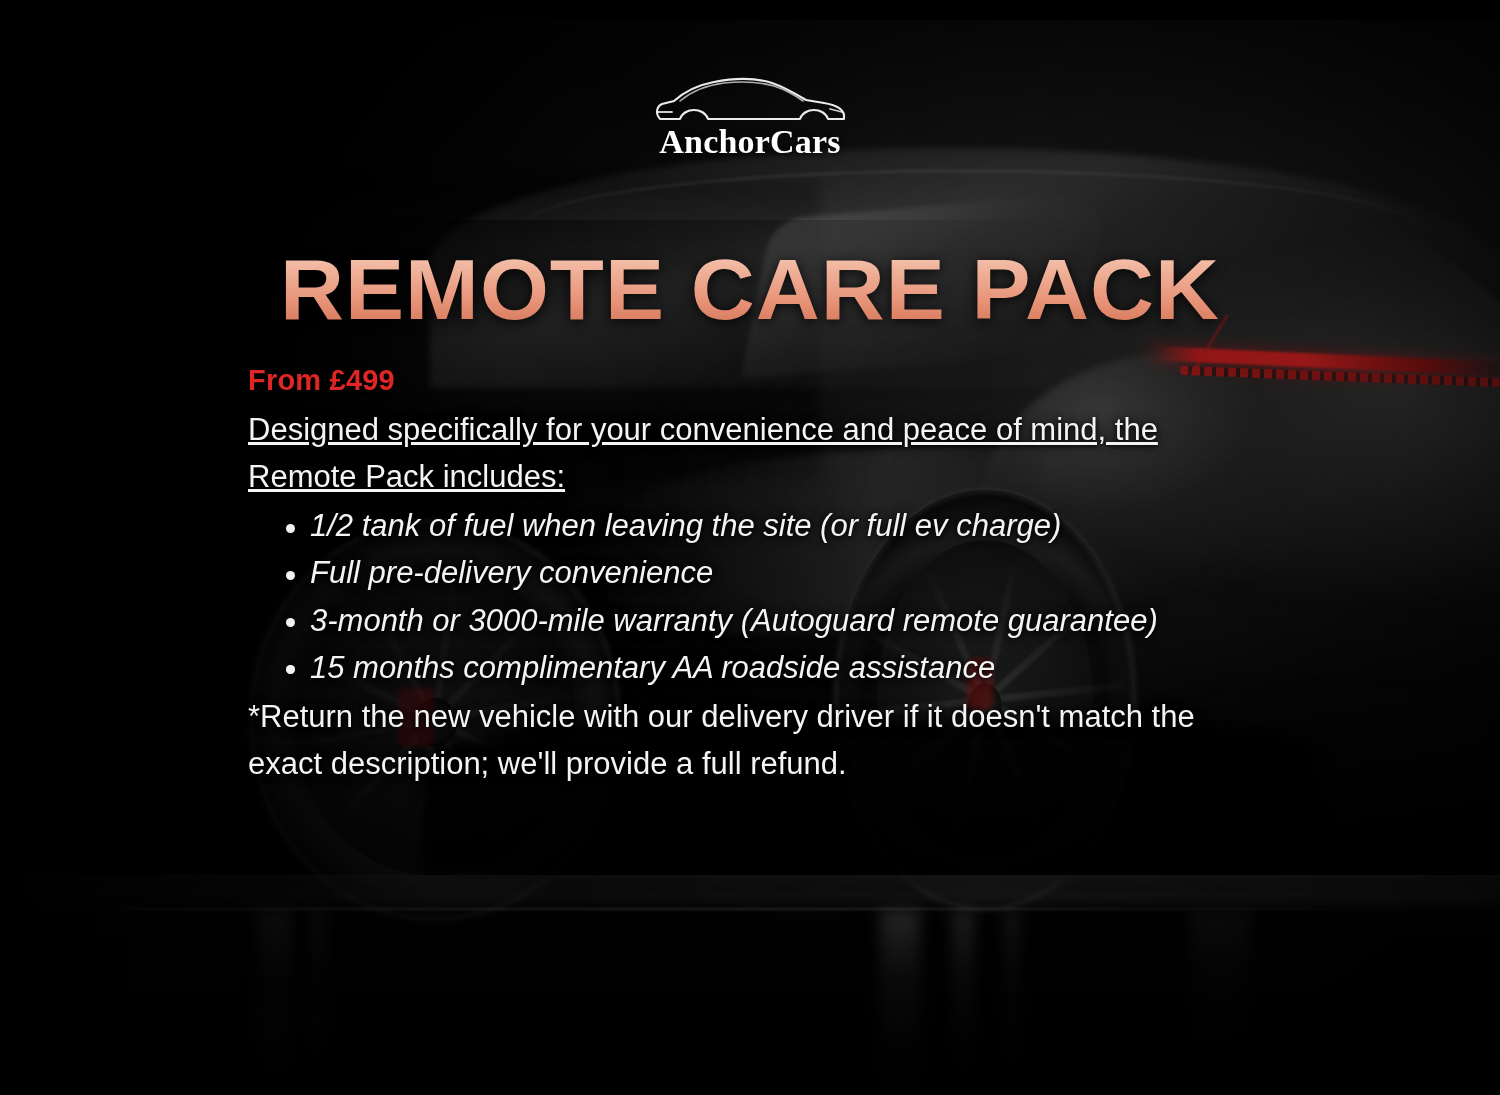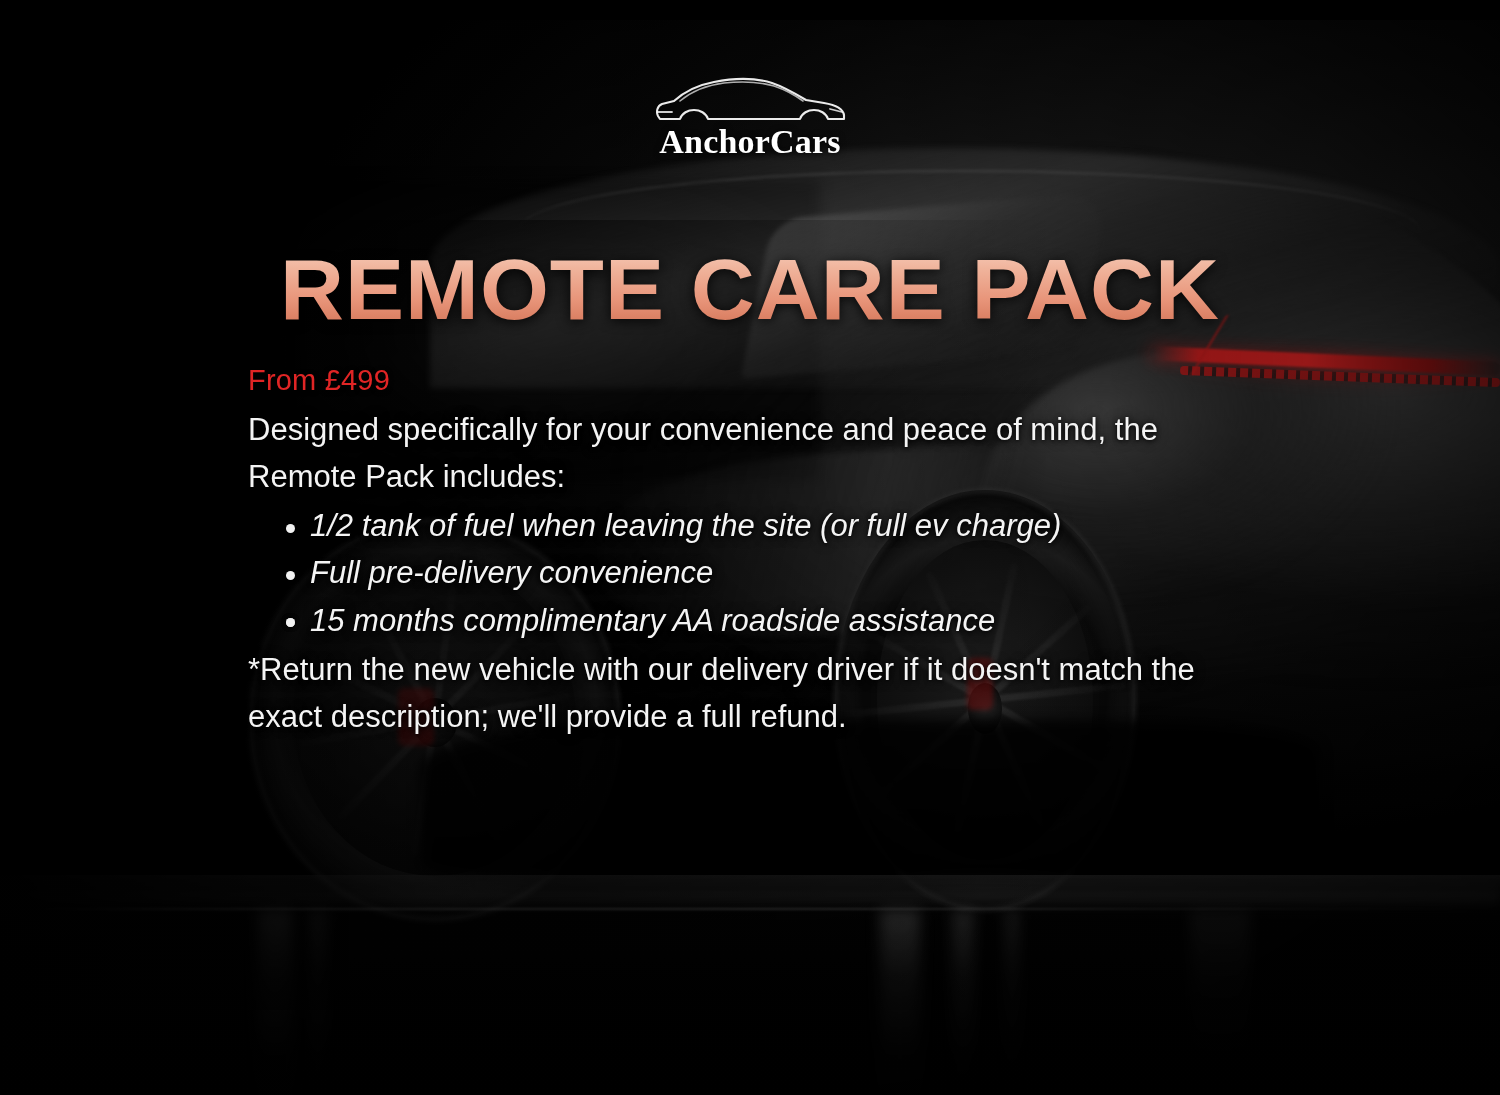--- a/index.html
+++ b/index.html
@@ -259,28 +259,28 @@
   .copy {
     position:absolute; left:248px; top:338px; width:1010px;
     z-index:6;
     color:#f4f4f4;
     font-family:"Liberation Sans", sans-serif;
     font-size:31px;
     line-height:1.52;
     text-shadow:0 1px 4px rgba(0,0,0,.95), 0 0 12px rgba(0,0,0,.8);
   }
   .price {
-    font-weight:400;
+    font-weight:700;
     font-size:29px;
     color:#e02525;
     letter-spacing:.2px;
     margin-bottom:4px;
     text-shadow:0 1px 5px rgba(0,0,0,.95);
   }
-  .intro { margin:0 0 2px 0; }
+  .intro { margin:0 0 2px 0;text-decoration:underline; }
   ul.features {
     list-style:none;
     margin:0 0 0 0;
     padding:0;
   }
   ul.features li {
     position:relative;
     padding-left:62px;
     margin:0;
     font-style:italic;
@@ -382,20 +382,20 @@
   </div>
 
   <h1 class="headline">REMOTE CARE PACK</h1>
 
   <div class="copy">
     <div class="price">From £499</div>
     <p class="intro">Designed specifically for your convenience and peace of mind, the Remote Pack includes:</p>
     <ul class="features">
       <li><span class="bullet"></span><span>1/2 tank of fuel when leaving the site (or full ev charge)</span></li>
       <li><span class="bullet"></span><span>Full pre-delivery convenience</span></li>
-      <li><span class="bullet"></span></li>
+      <li><span class="bullet"></span><span>3-month or 3000-mile warranty (Autoguard remote guarantee)</span></li>
       <li><span class="bullet"></span></li>
       <li><span class="bullet"></span><span>15 months complimentary AA roadside assistance</span></li>
     </ul>
     <p class="footnote">*Return the new vehicle with our delivery driver if it doesn't match the exact description; we'll provide a full refund.</p>
   </div>
 
 </div>
 
 </body></html>

